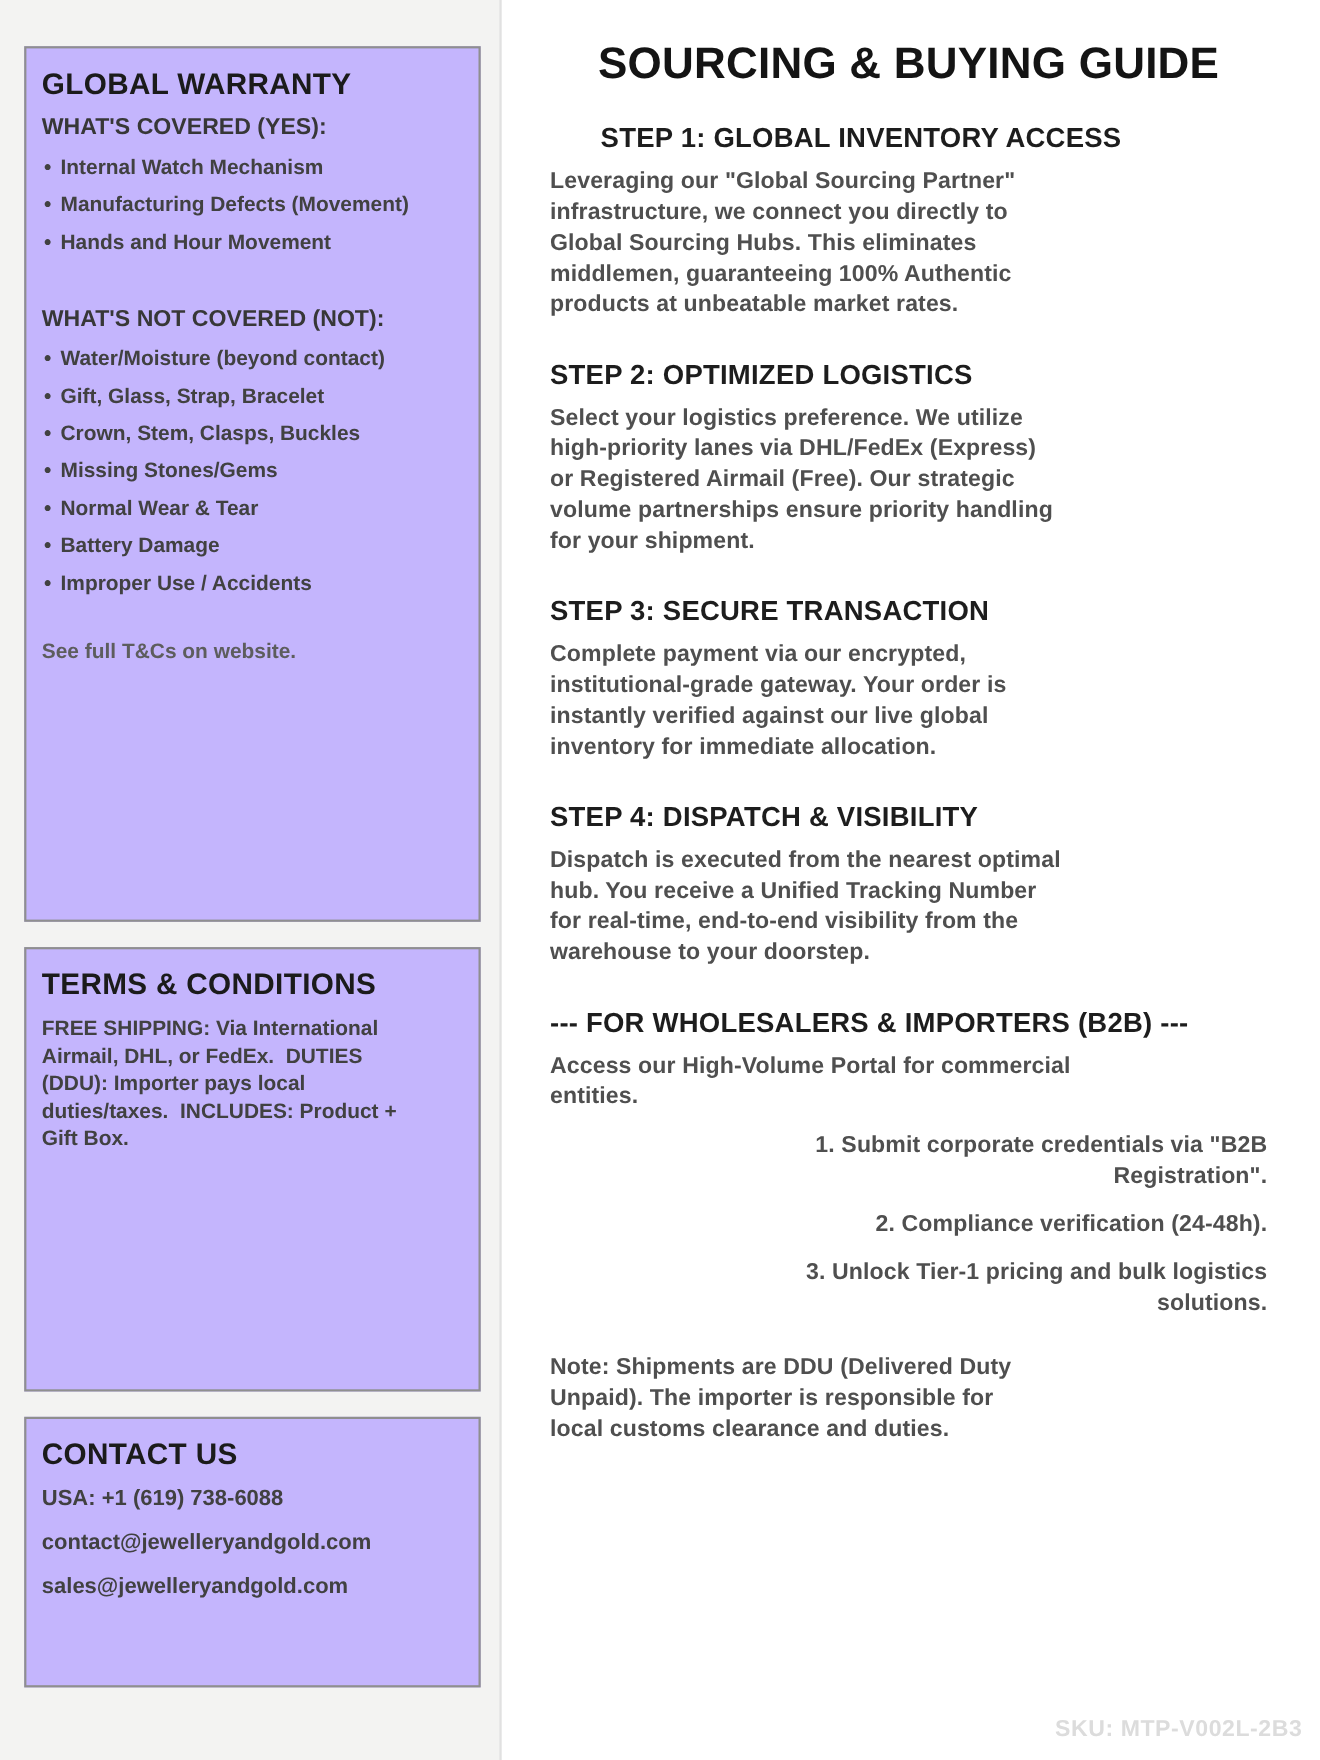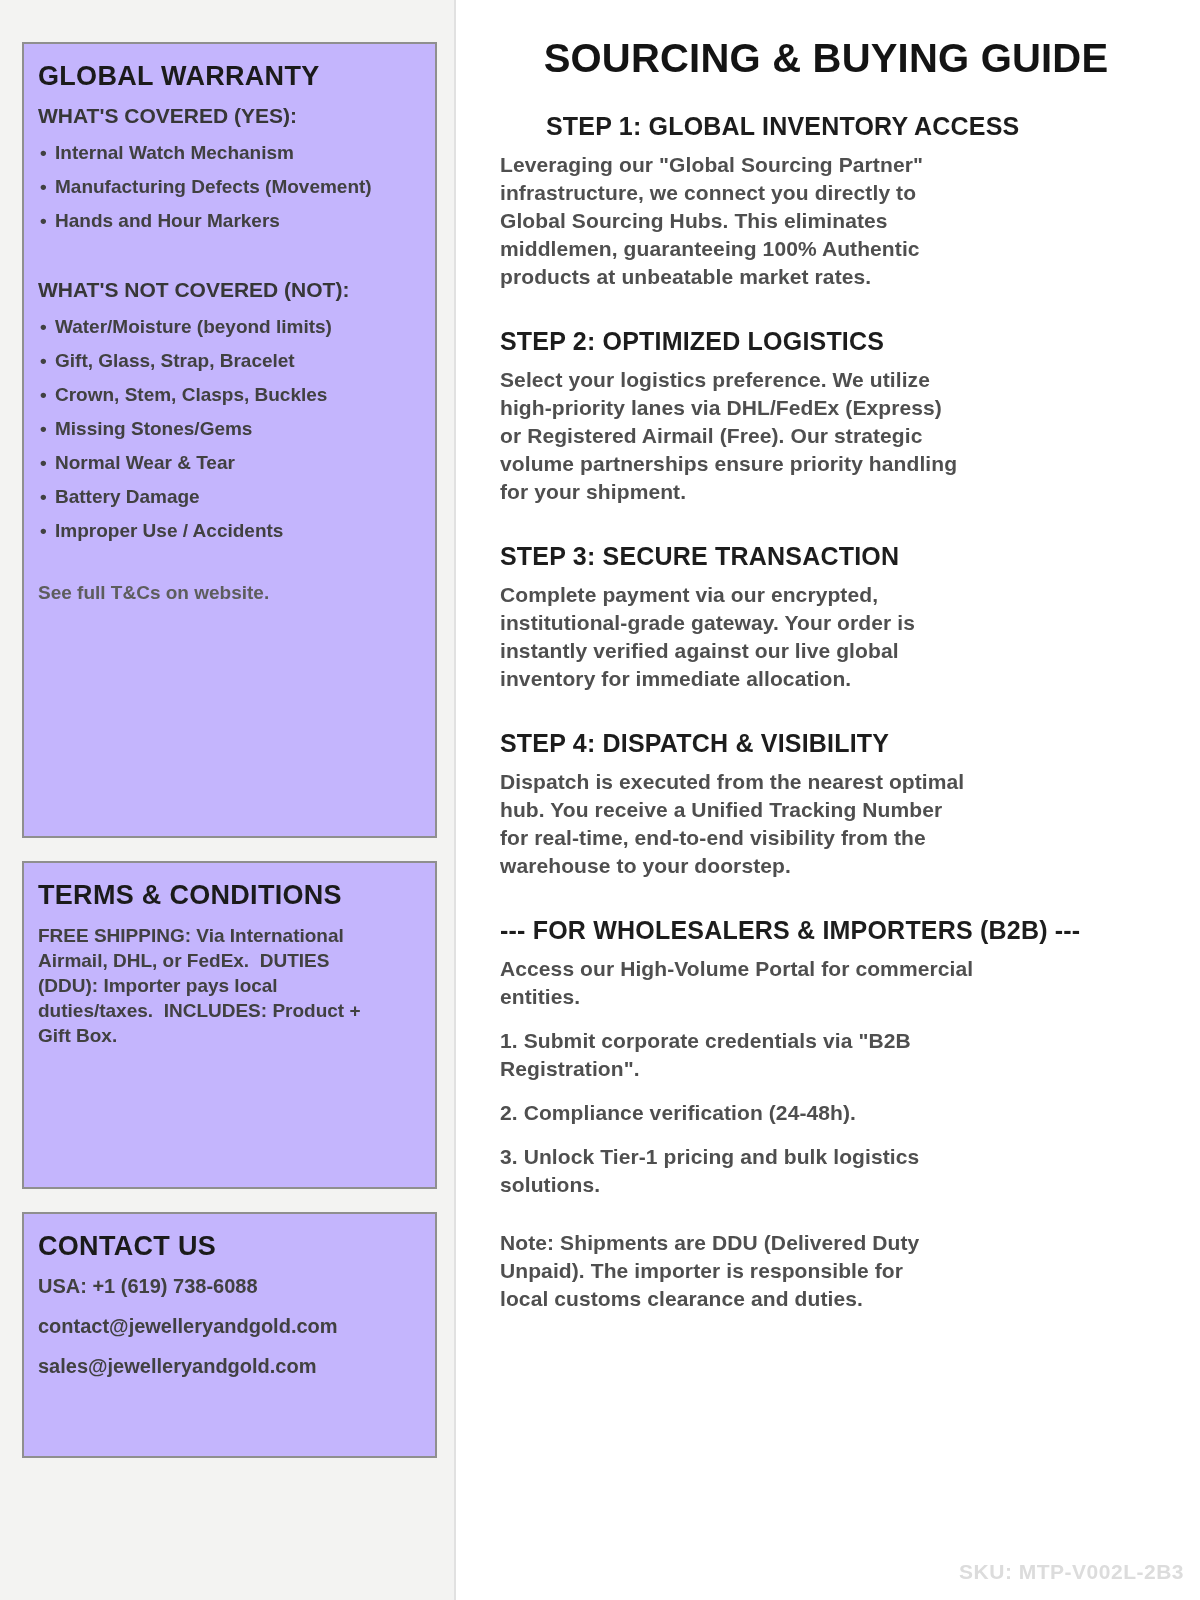--- a/index.html
+++ b/index.html
@@ -19,21 +19,21 @@
     border-right: 2px solid #e1e1e1;
     padding: 42px 17px 0 22px;
   }
   .panel {
     border: 2px solid #8f8f8f;
     background: #c4b5fd;
     padding: 17px 14px 0 14px;
     margin-bottom: 23px;
   }
   .panel-warranty { height: 796px; }
-  .panel-terms    { height: 328px; }
+  .panel-terms    { height: 404px; }
   .panel-contact  { height: 246px; }
 
   .panel-title {
     font-size: 27px;
     font-weight: 800;
     color: #1b1b1b;
     letter-spacing: 0.3px;
     margin: 0 0 12px 0;
   }
   .sub-heading {
@@ -105,21 +105,21 @@
   }
   .section-heading.first { margin-top: 0; margin-left: 46px; }
   .section-body {
     font-size: 21px;
     font-weight: 700;
     color: #4f4f4f;
     line-height: 28px;
     letter-spacing: 0.1px;
     white-space: pre-wrap;
   }
-  .b2b-item { margin-top: 16px; }
+  .b2b-item { margin-top: 16px; text-align: right; }
   .b2b-note { margin-top: 30px; }
 
   .sku {
     position: absolute;
     right: 16px;
     bottom: 16px;
     font-size: 21px;
     font-weight: 700;
     letter-spacing: 0.5px;
     color: #dcdcdc;
@@ -130,23 +130,23 @@
 
 <div class="layout">
 
   <aside class="sidebar">
 
     <section class="panel panel-warranty">
       <h2 class="panel-title">GLOBAL WARRANTY</h2>
       <div class="sub-heading">WHAT'S COVERED (YES):</div>
       <div class="bullet-item">Internal Watch Mechanism</div>
       <div class="bullet-item">Manufacturing Defects (Movement)</div>
-      <div class="bullet-item">Hands and Hour Markers</div>
+      <div class="bullet-item">Hands and Hour Movement</div>
       <div class="sub-heading second">WHAT'S NOT COVERED (NOT):</div>
-      <div class="bullet-item">Water/Moisture (beyond limits)</div>
+      <div class="bullet-item">Water/Moisture (beyond contact)</div>
       <div class="bullet-item">Gift, Glass, Strap, Bracelet</div>
       <div class="bullet-item">Crown, Stem, Clasps, Buckles</div>
       <div class="bullet-item">Missing Stones/Gems</div>
       <div class="bullet-item">Normal Wear &amp; Tear</div>
       <div class="bullet-item">Battery Damage</div>
       <div class="bullet-item">Improper Use / Accidents</div>
       <div class="footnote">See full T&amp;Cs on website.</div>
     </section>
 
     <section class="panel panel-terms">

